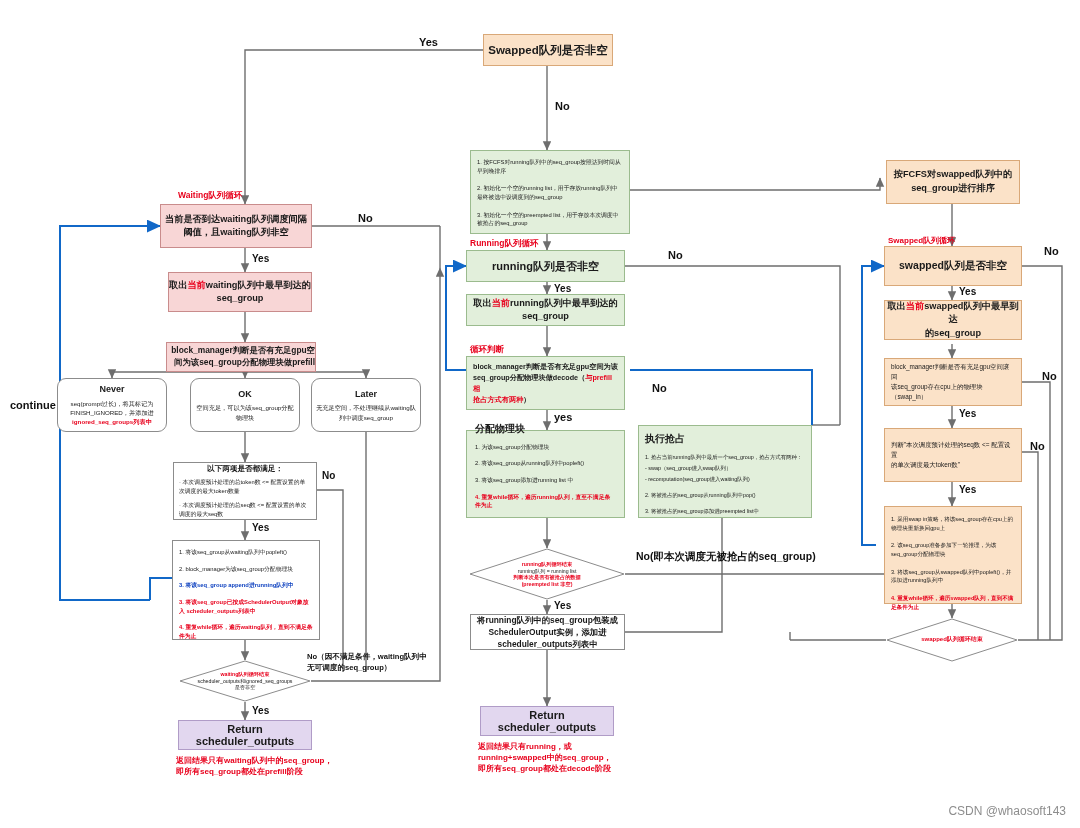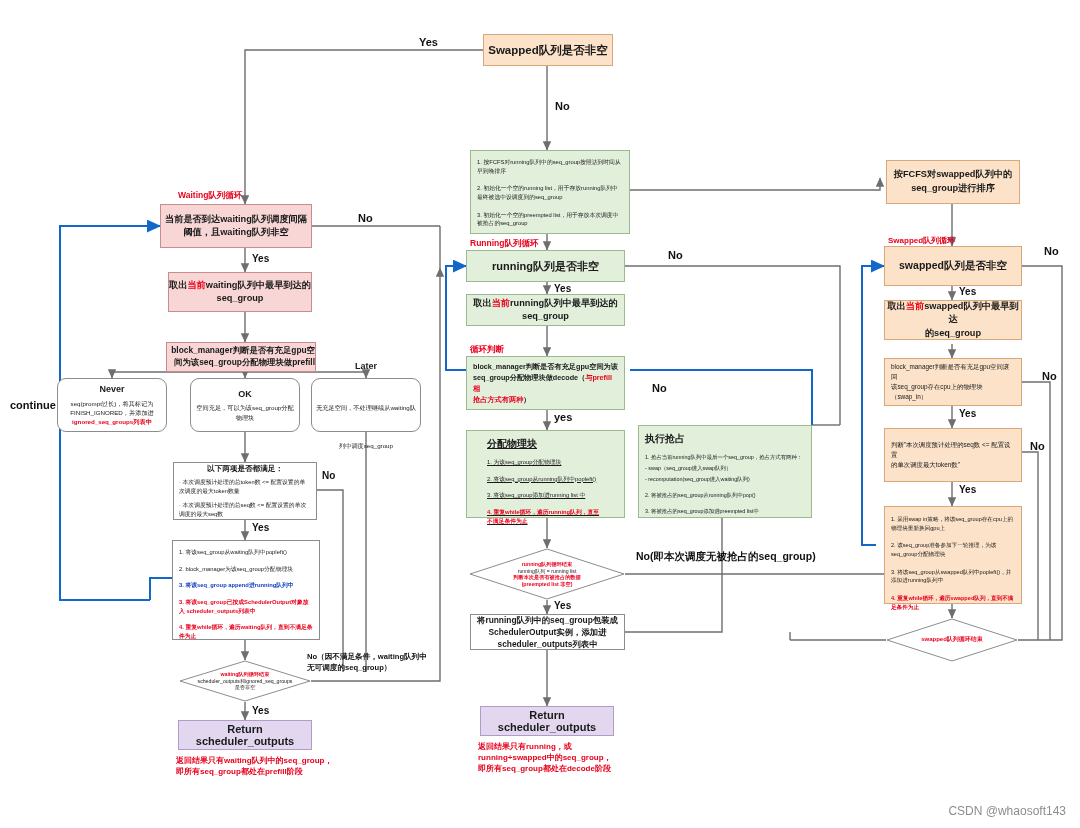--- a/index.html
+++ b/index.html
@@ -169,21 +169,21 @@
     <span class="t">FINISH_IGNORED，并添加进</span>
     <span class="t redb">ignored_seq_groups列表中</span>
   </div>
 
   <div class="node white rounded ctr" style="left:190px;top:378px;width:110px;height:54px;font-size:6.2px;line-height:1.5;padding:3px 4px;">
     <span class="t b" style="font-size:9px;margin-bottom:2px;">OK</span>
     <span class="t">空间充足，可以为该seq_group分配</span>
     <span class="t">物理块</span>
   </div>
 
-  <div class="node white rounded ctr" style="left:311px;top:378px;width:110px;height:54px;font-size:6.2px;line-height:1.5;padding:3px 4px;gap:28px;">
+  <div class="node white rounded ctr" style="left:311px;top:378px;width:110px;height:54px;font-size:6.2px;line-height:1.5;padding:3px 4px;">
     <span class="t b" style="font-size:9px;margin-bottom:2px;">Later</span>
     <span class="t">无充足空间，不处理继续从waiting队</span>
     <span class="t">列中调度seq_group</span>
   </div>
 
   <div class="node white ctr" style="left:173px;top:462px;width:144px;height:58px;font-size:5.8px;line-height:1.55;padding:4px 5px;">
     <span class="t b ctr" style="font-size:7.6px;">以下两项是否都满足：</span>
     <span class="t lft" style="margin-top:3px;">· 本次调度预计处理的总token数 &lt;= 配置设置的单次调度的最大token数量</span>
     <span class="t lft" style="margin-top:5px;">· 本次调度预计处理的总seq数 &lt;= 配置设置的单次调度的最大seq数</span>
   </div>
@@ -244,21 +244,21 @@
   <div class="tag" style="left:470px;top:344px;font-size:8.5px;">循环判断</div>
 
   <div class="node green lft b" style="left:466px;top:356px;width:159px;height:54px;font-size:7.2px;line-height:1.55;padding:5px 6px;justify-content:center;">
     <span class="t">block_manager判断是否有充足gpu空间为该</span>
     <span class="t"><span>seq_group分配物理块做decode（</span><span class="redb">与prefill相</span></span>
     <span class="t"><span class="redb">抢占方式有两种</span><span>）</span></span>
   </div>
   <div class="lbl" style="left:554px;top:411px;font-size:11px;">yes</div>
   <div class="lbl" style="left:652px;top:382px;font-size:11px;">No</div>
 
-  <div class="node green lft" style="left:466px;top:430px;width:159px;height:88px;font-size:5.8px;line-height:1.5;padding:5px 20px;justify-content:flex-start;text-decoration:underline;">
+  <div class="node green lft" style="left:466px;top:430px;width:159px;height:88px;font-size:5.8px;line-height:1.5;padding:5px 8px;justify-content:flex-end;">
     <span class="t b" style="font-size:10px;margin-bottom:4px;">分配物理块</span>
     <span class="li" style="margin-top:3px;">1. 为该seq_group分配物理块</span>
     <span class="li" style="margin-top:6px;">2. 将该seq_group从running队列中popleft()</span>
     <span class="li" style="margin-top:6px;">3. 将该seq_group添加进running list 中</span>
     <span class="li redb" style="margin-top:6px;">4. 重复while循环，遍历running队列，直至不满足条件为止</span>
   </div>
 
   <div class="node green lft" style="left:638px;top:425px;width:174px;height:93px;font-size:5.4px;line-height:1.5;padding:5px 6px;justify-content:flex-start;">
     <span class="t b" style="font-size:10px;margin-bottom:4px;">执行抢占</span>
     <span class="li" style="margin-top:3px;">1. 抢占当前running队列中最后一个seq_group，抢占方式有两种：</span>

